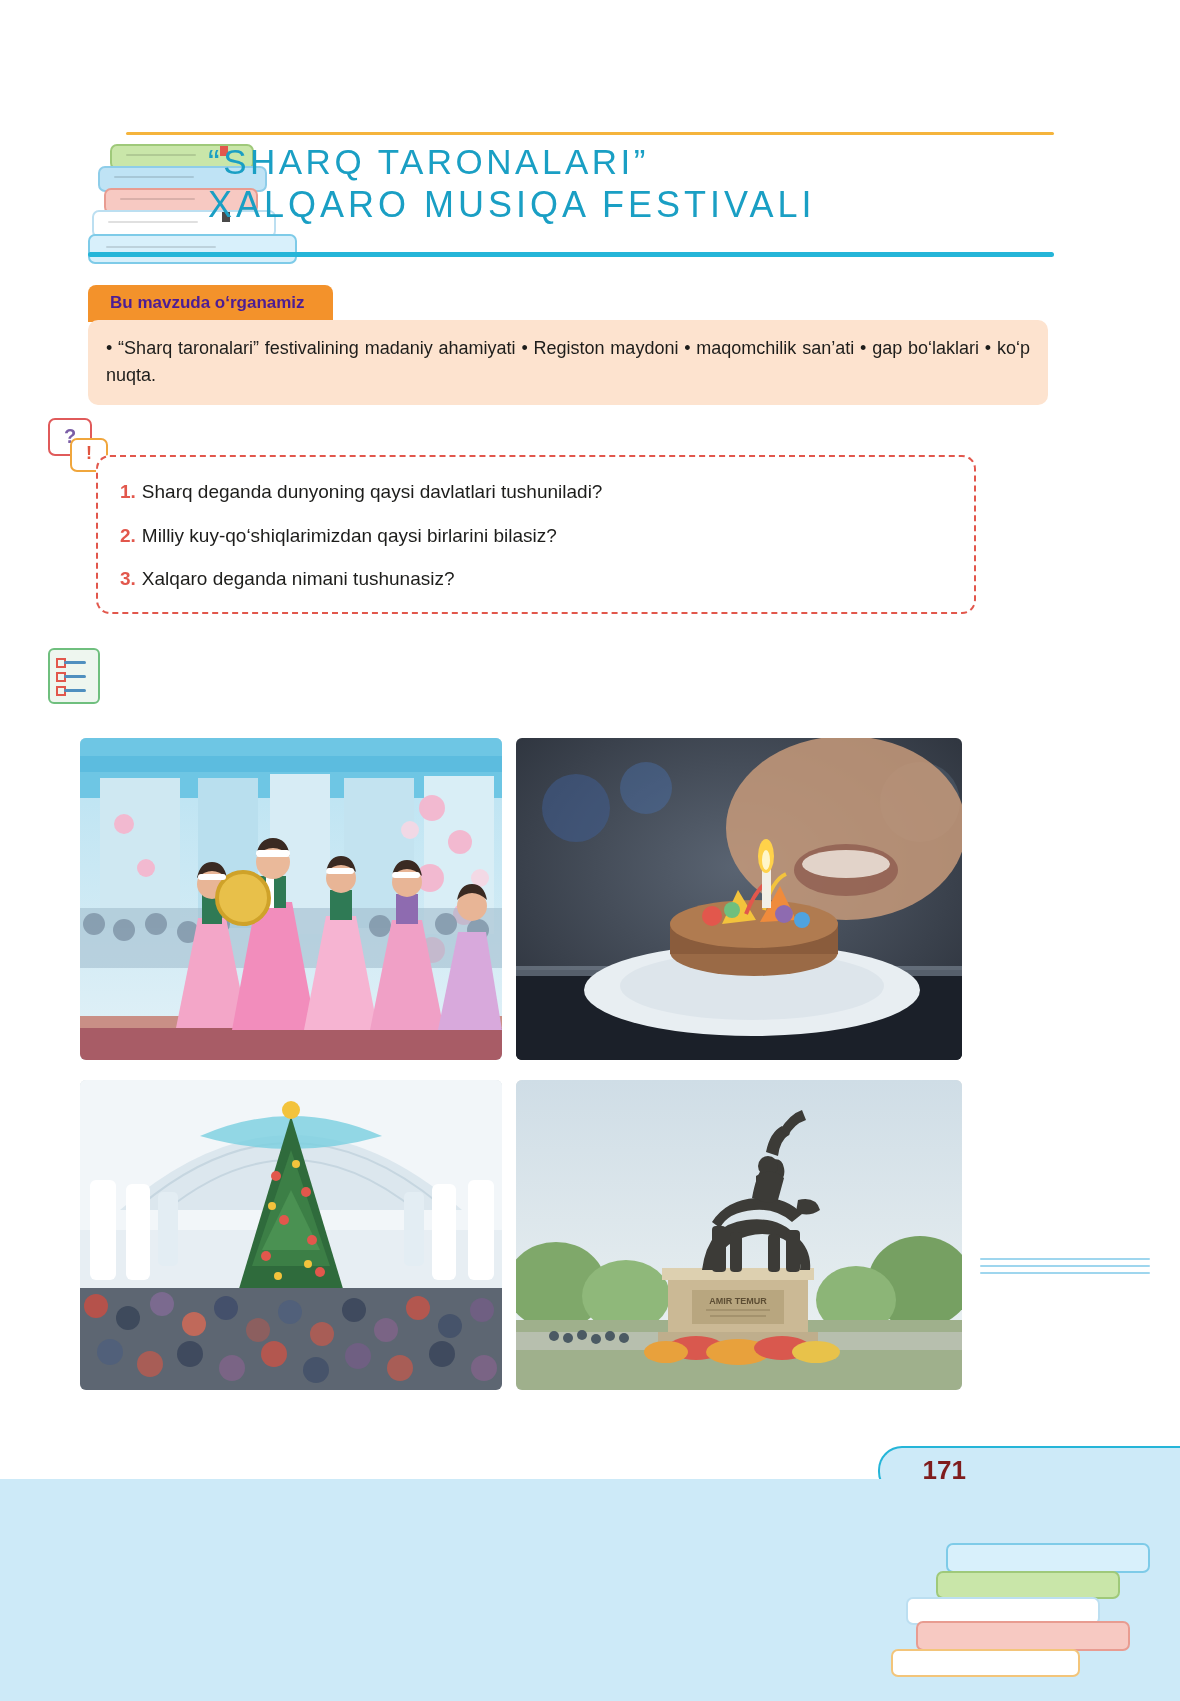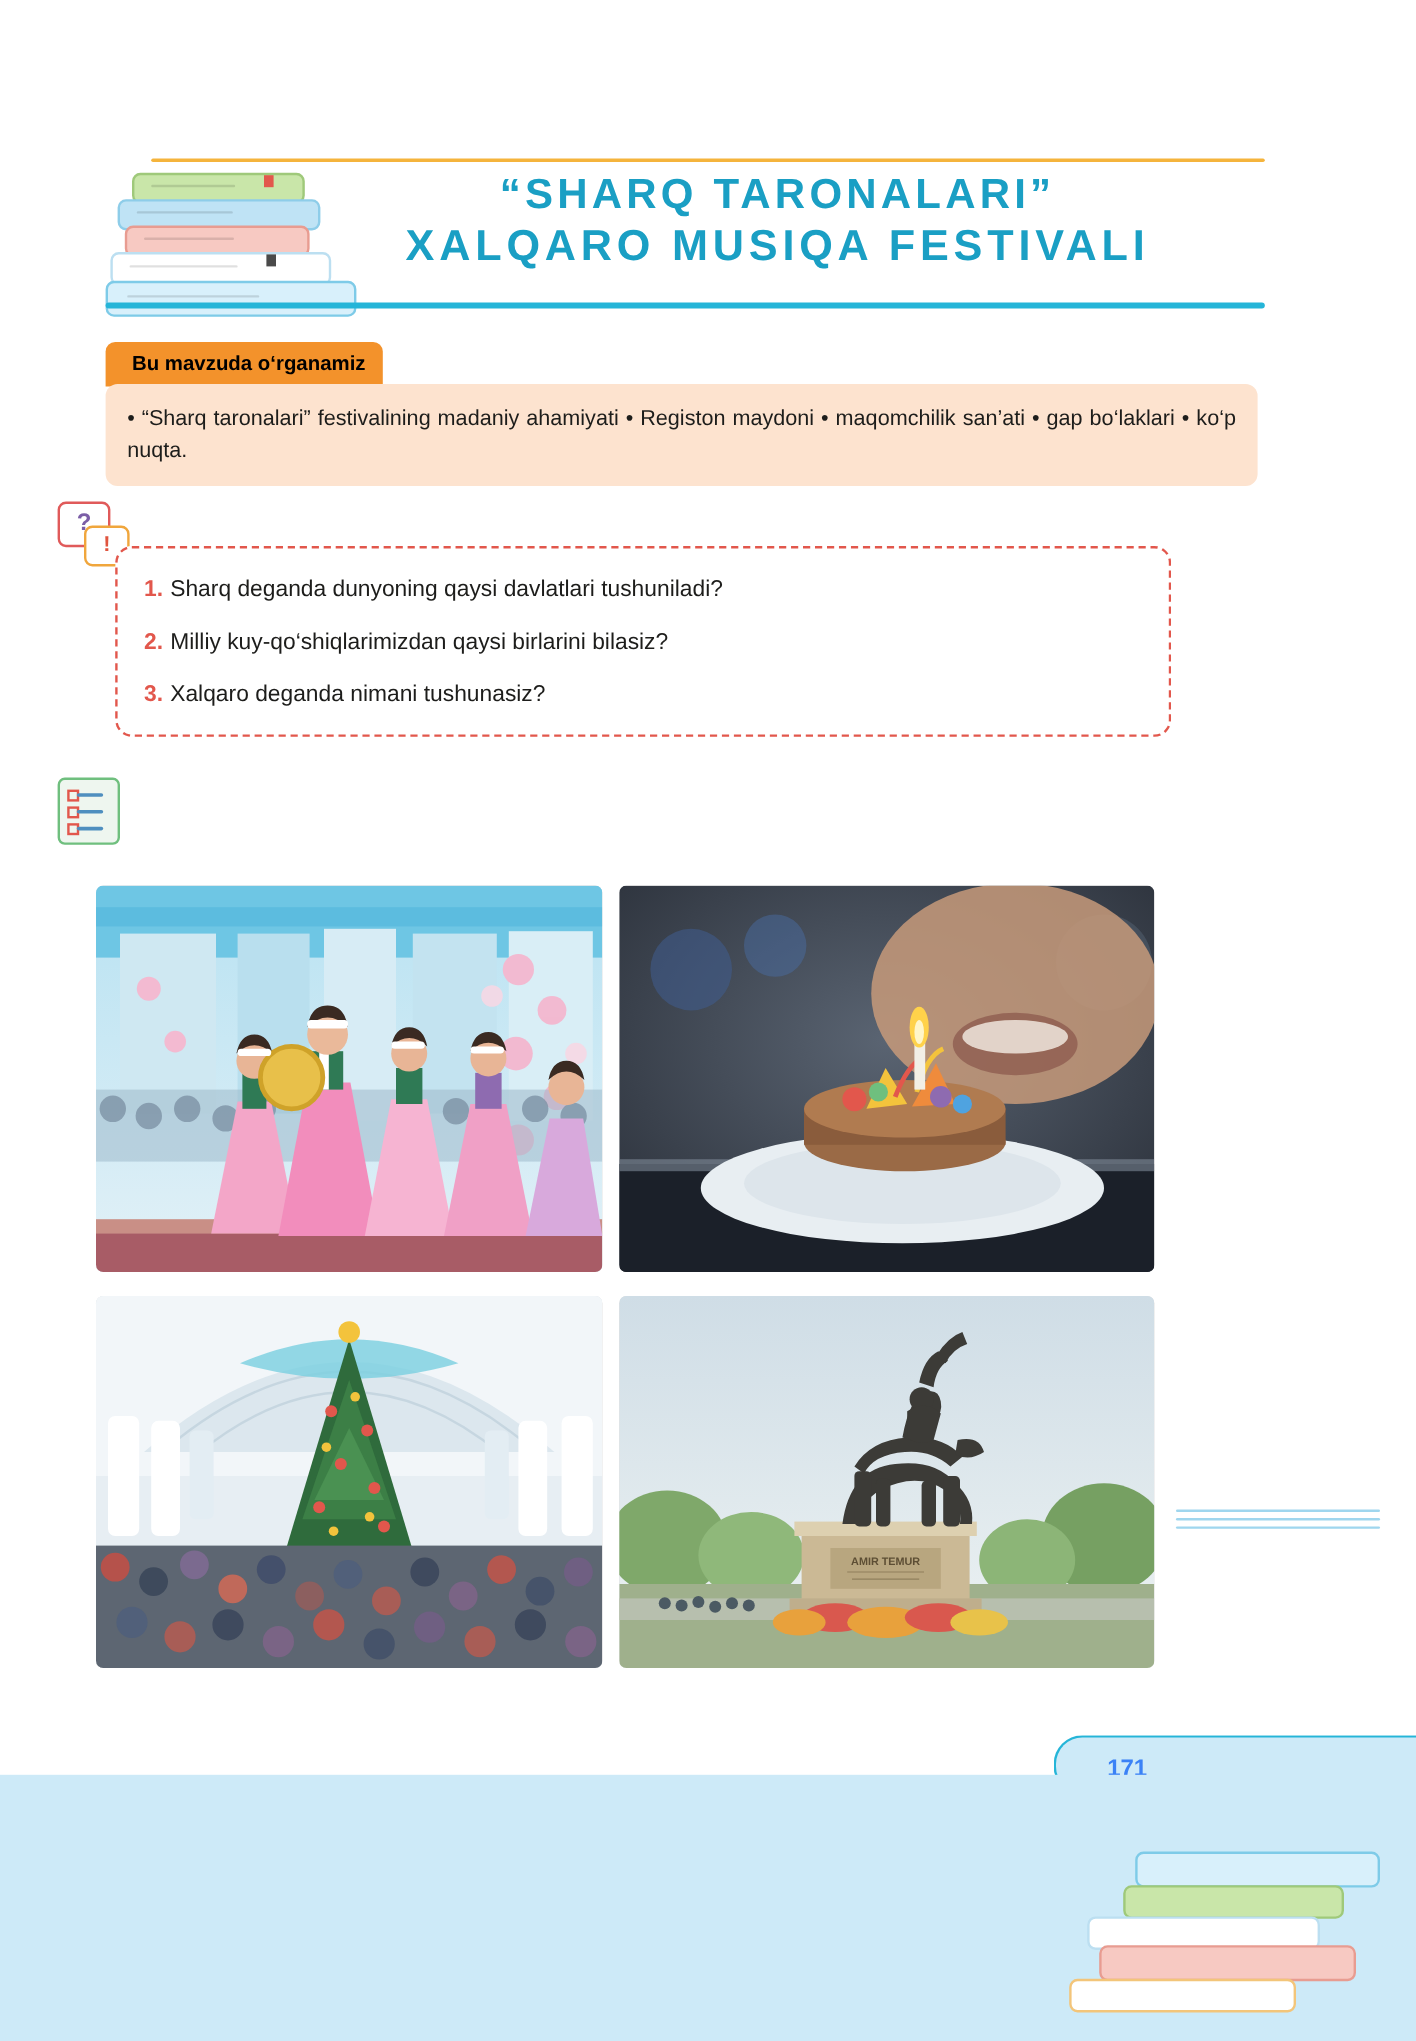--- a/index.html
+++ b/index.html
@@ -53,23 +53,23 @@
     width: 966px;
     height: 5px;
     background: #25b5d8;
     border-radius: 3px;
   }
   .title-block {
     position: absolute;
     right: 0;
     top: 14px;
     width: 880px;
-    text-align: center;
+    text-align: left;
     color: #1a9fc4;
-    font-weight: bold;
+    font-weight: normal;
     letter-spacing: 3.5px;
     line-height: 1.24;
     font-size: 35px;
   }
   .title-line2 {
     font-size: 36px;
     letter-spacing: 4px;
   }
 
   
@@ -100,24 +100,24 @@
     background: rgba(0,0,0,0.12);
     border-radius: 1px;
   }
 
   
   .topic-tab {
     position: absolute;
     left: 88px;
     top: 285px;
     background: #f3922b;
-    color: #000000;
+    color: #4c1d95;
     font-size: 17px;
     font-weight: bold;
-    padding: 8px 14px 9px 22px;
+    padding: 8px 28px 9px 22px;
     border-radius: 8px 8px 0 0;
   }
   .topic-box {
     position: absolute;
     left: 88px;
     top: 320px;
     width: 960px;
     box-sizing: border-box;
     background: #fde3cf;
     border-radius: 10px;
@@ -252,25 +252,25 @@
     bottom: 205px;
     width: 300px;
     height: 46px;
     background: #cdeaf8;
     border-radius: 24px 0 0 24px;
     border: 2px solid #25b5d8;
     border-right: none;
   }
   .page-num {
     position: absolute;
-    right: 224px;
+    right: 214px;
     bottom: 215px;
-    font-size: 20px;
+    font-size: 26px;
     font-weight: bold;
-    color: #3b82f6;
+    color: #7f1d1d;
   }
   .page-num-lines {
     position: absolute;
     right: 20px;
     bottom: 218px;
     width: 180px;
     height: 18px;
   }
   .pnl {
     position: absolute;

